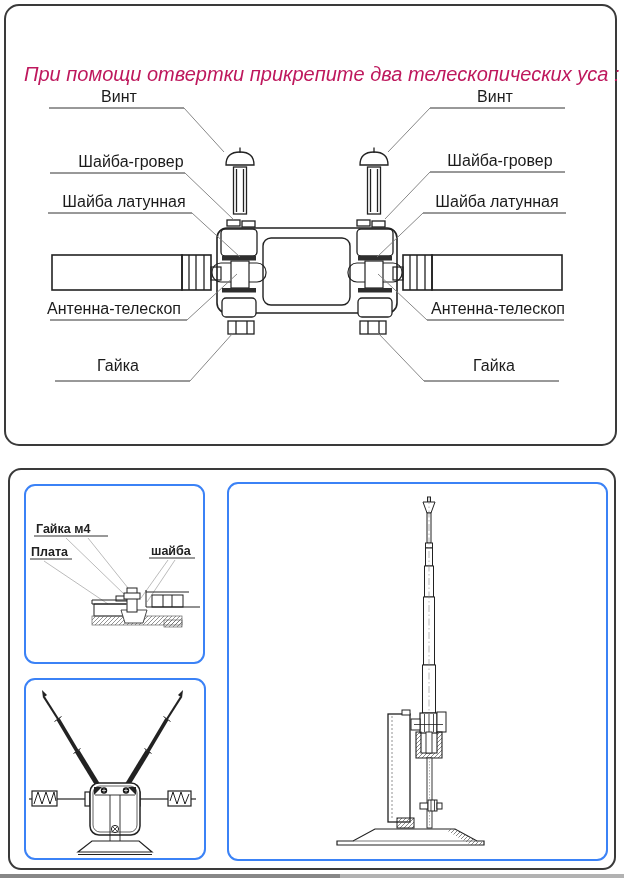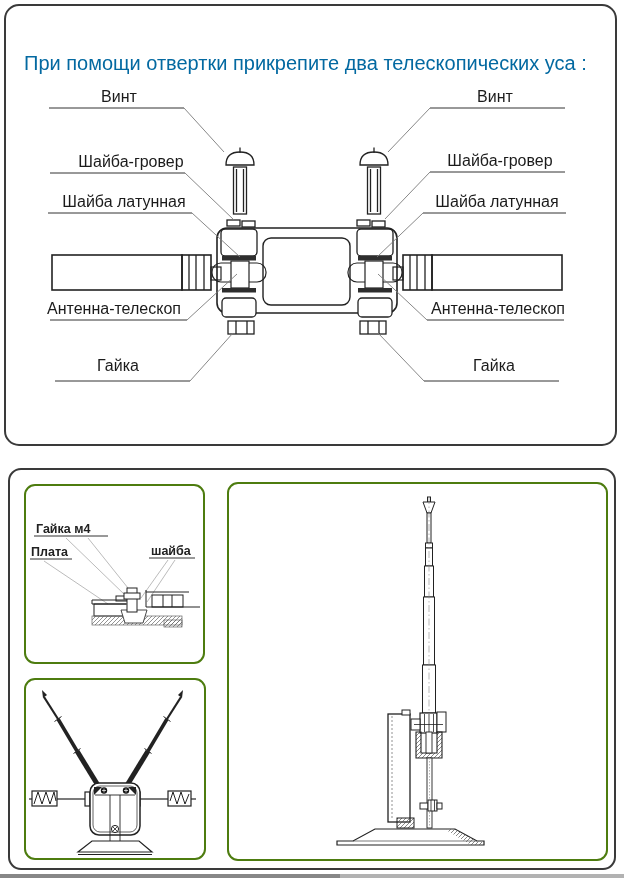--- a/index.html
+++ b/index.html
@@ -1,20 +1,20 @@
 <!DOCTYPE html>
 <html><head>
 <meta charset="utf-8">
 <style>
   html,body{margin:0;padding:0;background:#ffffff;}
   .page{position:relative;width:624px;height:879px;background:#ffffff;overflow:hidden;
         font-family:"Liberation Sans",sans-serif;color:#1d1d1d;}
   .panel{position:absolute;border:2px solid #3a3a3a;border-radius:15px;background:#fff;box-sizing:border-box;}
-  .subpanel{position:absolute;border:2px solid #4d7c0f;border-radius:11px;background:#fff;box-sizing:border-box;}
-  .title{position:absolute;left:18px;top:47px;font-size:20px;line-height:1;white-space:nowrap;color:#0369a1;}
+  .subpanel{position:absolute;border:2px solid #3b82f6;border-radius:11px;background:#fff;box-sizing:border-box;}
+  .title{position:absolute;left:18px;top:58px;font-size:20px;line-height:1;white-space:nowrap;color:#be185d;font-style:italic;}
   svg{position:absolute;left:0;top:0;display:block;}
   .lbl{font-family:"Liberation Sans",sans-serif;font-size:16px;fill:#1b1b1b;}
   .lbl-sm{font-family:"Liberation Sans",sans-serif;font-size:12.5px;font-weight:bold;fill:#222;}
   .edge-bar{position:absolute;top:874px;height:4px;}
 </style>
 </head>
 <body>
 
 <div class="page">
 

